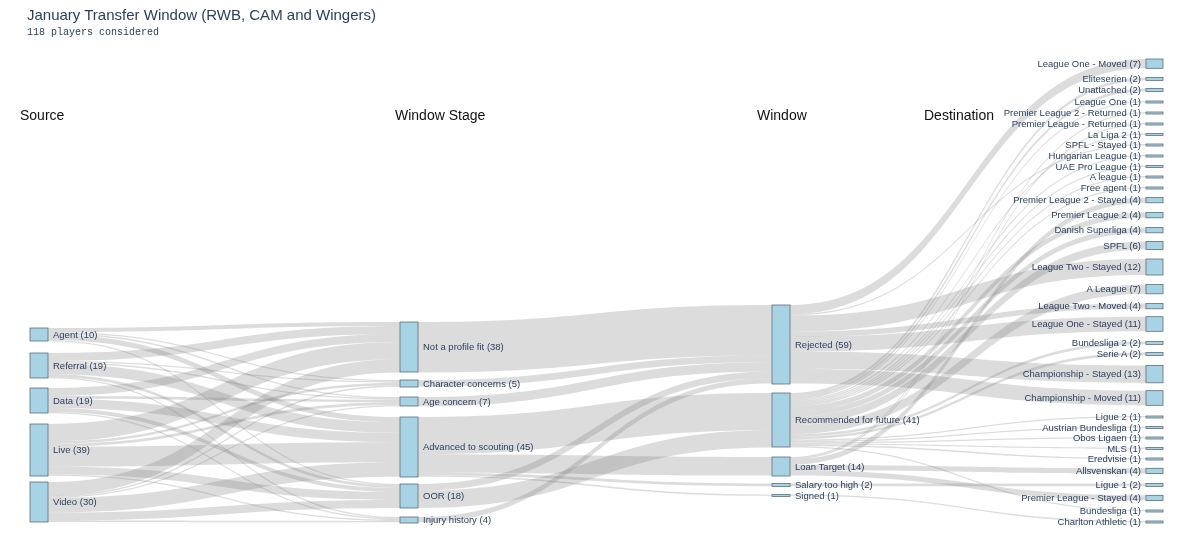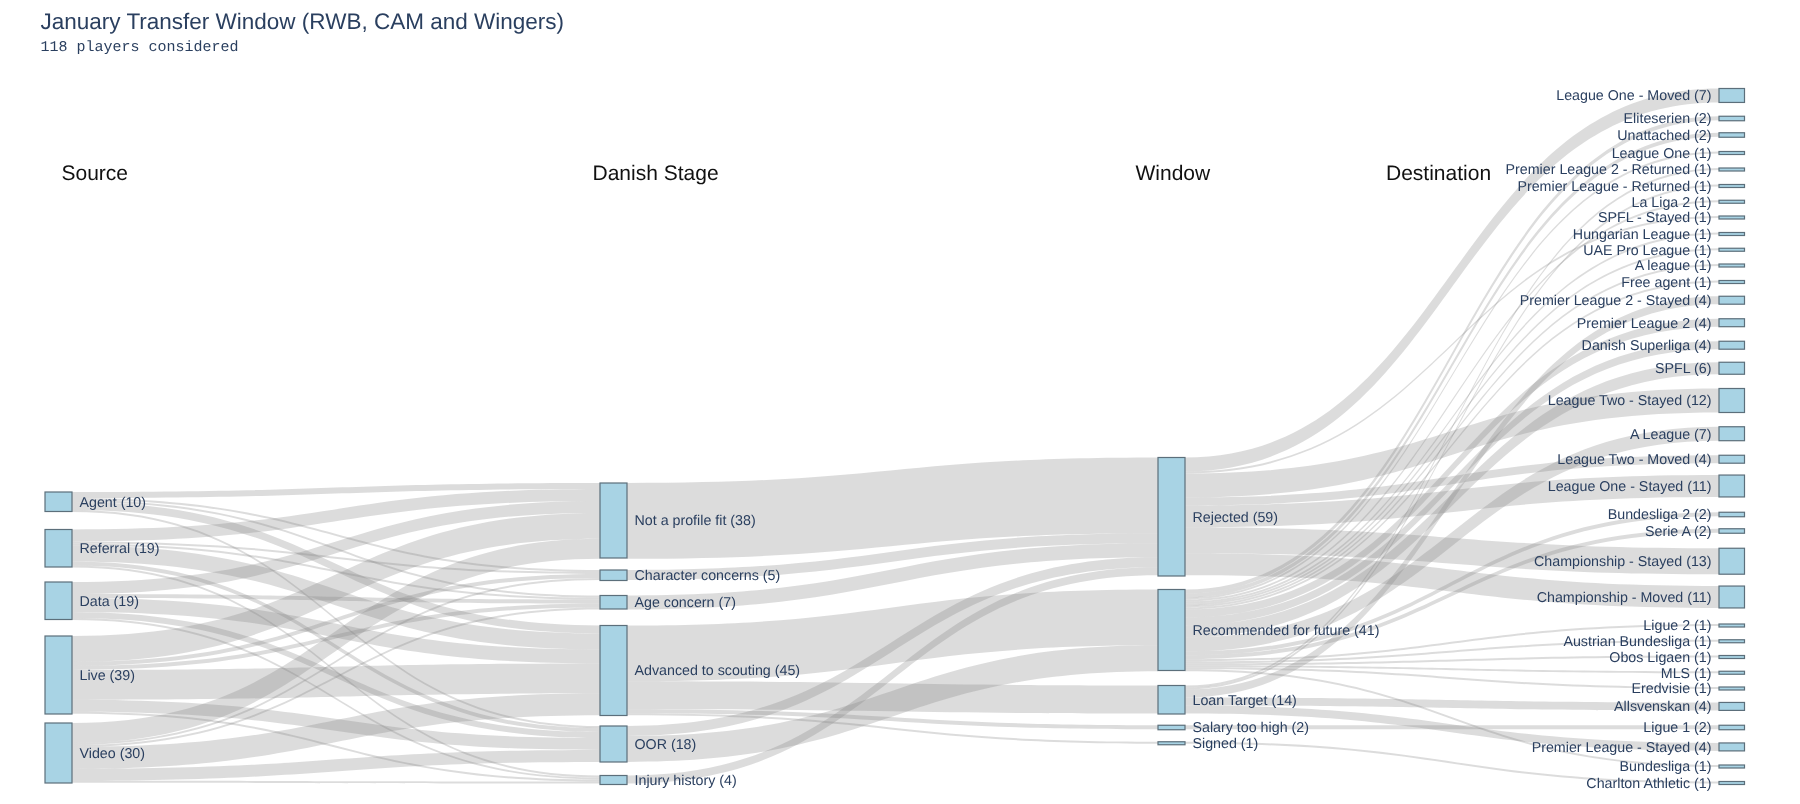--- a/index.html
+++ b/index.html
@@ -1,38 +1,38 @@
 <!DOCTYPE html>
 <html><head>
 <meta charset="utf-8">
 <style>
   html,body{margin:0;padding:0;background:#ffffff;}
   .stage{position:relative;width:1200px;height:536px;background:#fff;overflow:hidden;
          font-family:"Liberation Sans","DejaVu Sans",sans-serif;}
   .chart-title{position:absolute;left:27px;top:6px;font-size:15px;color:#2a3f5f;}
   .chart-subtitle{position:absolute;left:27px;top:27px;font-size:10px;color:#2a3f5f;font-family:Liberation Mono, monospace;}
   .col-head{position:absolute;top:107px;font-size:14px;color:#111111;}
-  .col-head.c0{left:41px;}
+  .col-head.c0{left:20px;}
   .col-head.c1{left:395px;}
   .col-head.c2{left:757px;}
   .col-head.c3{left:924px;}
   svg{position:absolute;left:0;top:0;}
   .sk-link{fill:rgba(128,128,128,0.28);stroke:none;}
   .sk-node{stroke-width:0.8;}
   .sk-label{font-family:"Liberation Sans","DejaVu Sans",sans-serif;font-size:9.5px;fill:#2a3f5f;}
 </style>
 </head>
 <body>
 
 <div class="stage">
   <div class="chart-title">January Transfer Window (RWB, CAM and Wingers)</div>
   <div class="chart-subtitle">118 players considered</div>
 
   <div class="col-head c0">Source</div>
-  <div class="col-head c1">Danish Stage</div>
+  <div class="col-head c1">Window Stage</div>
   <div class="col-head c2">Window</div>
   <div class="col-head c3">Destination</div>
 
   <svg width="1200" height="536" viewBox="0 0 1200 536">
       <g>
         <path d="M48,328 C224,328 224,322 400,322 L400,325.99 C224,325.99 224,331.99 48,331.99 Z" class="sk-link"></path>
         <path d="M48,331.99 C224,331.99 224,380 400,380 L400,381.33 C224,381.33 224,333.32 48,333.32 Z" class="sk-link"></path>
         <path d="M48,333.32 C224,333.32 224,397 400,397 L400,398.33 C224,398.33 224,334.65 48,334.65 Z" class="sk-link"></path>
         <path d="M48,334.65 C224,334.65 224,417 400,417 L400,422.32 C224,422.32 224,339.96999999999997 48,339.96999999999997 Z" class="sk-link"></path>
         <path d="M48,339.97 C224,339.97 224,484 400,484 L400,485.33 C224,485.33 224,341.3 48,341.3 Z" class="sk-link"></path>

